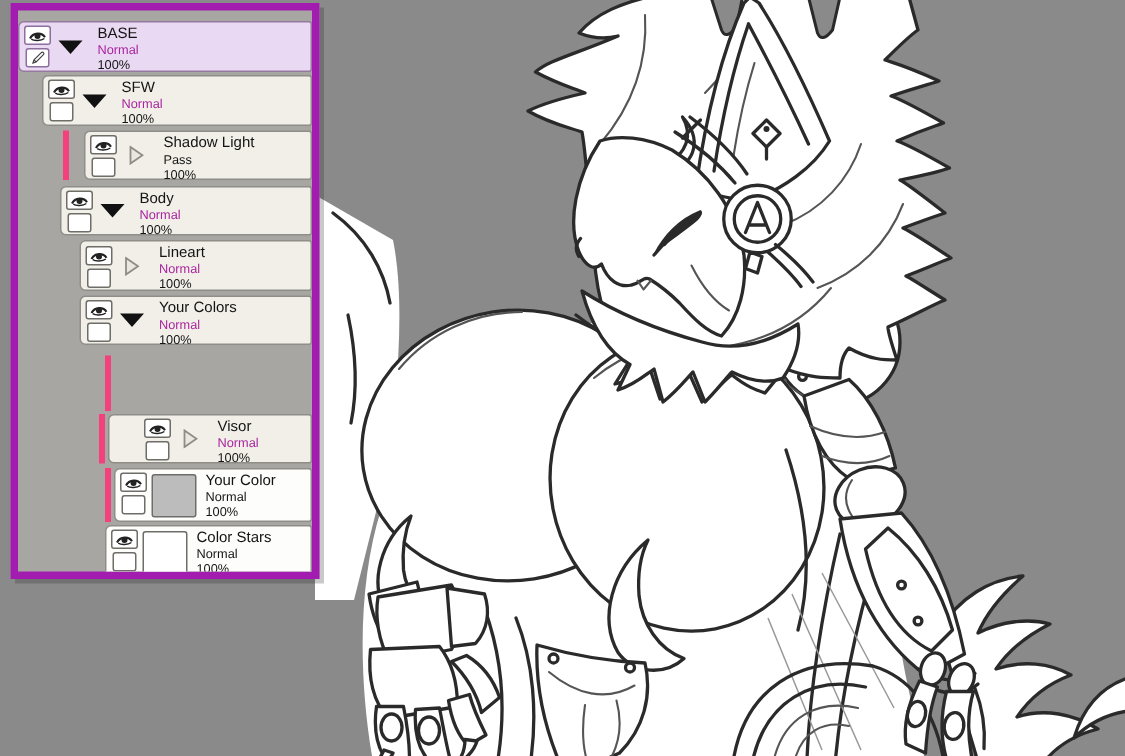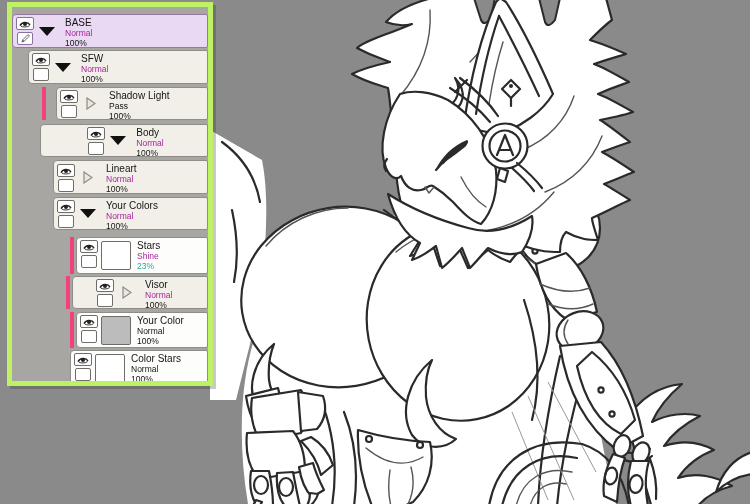--- a/index.html
+++ b/index.html
@@ -1,21 +1,21 @@
 <!DOCTYPE html>
 <html><head>
 <meta charset="utf-8">
 <style>
   html,body{margin:0;padding:0;}
   #screen{position:relative;width:750px;height:504px;overflow:hidden;background:#8a8a8a;
           font-family:"Liberation Sans",sans-serif;}
   #art{position:absolute;left:0;top:0;}
   
   #panel{position:absolute;left:7px;top:2px;width:206px;height:384px;box-sizing:border-box;
-         border:5px solid #bef264;background:#a8a6a3;box-shadow:3px 3px 0 rgba(40,40,40,.25);}
+         border:5px solid #a21caf;background:#a8a6a3;box-shadow:3px 3px 0 rgba(40,40,40,.25);}
   #panel-inner{position:absolute;inset:0;overflow:hidden;}
   .lrow{position:absolute;right:0;box-sizing:border-box;display:flex;align-items:flex-start;
         background:#f1efe8;border:1px solid #8f8d88;border-radius:4px 2px 2px 4px;}
   .lrow.selected{background:#e9d9f2;border-color:#96799f;}
   .col{display:flex;flex-direction:column;width:22px;flex:0 0 22px;}
   .box{box-sizing:border-box;background:#fff;border:1px solid #6f6d68;border-radius:2px;
        display:flex;align-items:center;justify-content:center;}
   .eyebox{width:18px;height:13px;margin:2px 0 0 3px;}
   .sqbox{width:16px;height:13px;margin:2px 0 0 4px;}
   .selected .box{border-color:#8c6f9e;}
@@ -262,21 +262,21 @@
               <polygon points="1,1 9,6.5 1,12" fill="#e9e7df" stroke="#8e8c84" stroke-width="1.2"></polygon>
             </svg>
     </div>
     <div class="txt">
       <div class="nm">Shadow Light</div>
       <div class="md">Pass</div>
       <div class="op">100%</div>
     </div>
   </div>
 
-  <div class="lrow" style="left:28px;top:117px;height:33px;justify-content:center;">
+  <div class="lrow" style="left:28px;top:117px;height:33px;">
     <div class="col">
       <div class="box eyebox">
         <svg width="14" height="10" viewBox="0 0 16 12">
                 <path d="M2,8 C4.5,3 11.5,3 14,7" fill="none" stroke="#222" stroke-width="1.7"></path>
                 <circle cx="8" cy="6" r="2.4" fill="#222"></circle>
                 <path d="M3,8.5 C5,10 11,10 13.5,8" fill="none" stroke="#222" stroke-width="1.1"></path>
               </svg>
       </div>
       <div class="box sqbox"></div>
     </div>
@@ -327,38 +327,20 @@
     <div class="tri">
             <div class="tri-down"></div>
           </div>
     <div class="txt">
       <div class="nm">Your Colors</div>
       <div class="md magenta">Normal</div>
       <div class="op">100%</div>
     </div>
   </div>
 
-  <div class="lrow" style="left:64px;top:230px;height:37px;background:#fdfdfb;">
-    <div class="col">
-      <div class="box eyebox">
-        <svg width="14" height="10" viewBox="0 0 16 12">
-                <path d="M2,8 C4.5,3 11.5,3 14,7" fill="none" stroke="#222" stroke-width="1.7"></path>
-                <circle cx="8" cy="6" r="2.4" fill="#222"></circle>
-                <path d="M3,8.5 C5,10 11,10 13.5,8" fill="none" stroke="#222" stroke-width="1.1"></path>
-              </svg>
-      </div>
-      <div class="box sqbox"></div>
-    </div>
-    <div class="bigthumb"></div>
-    <div class="txt">
-      <div class="nm">Stars</div>
-      <div class="md magenta">Shine</div>
-      <div class="op teal">23%</div>
-    </div>
-  </div>
 
   <div class="lrow" style="left:60px;top:269px;height:33px;padding-left:20px;">
     <div class="col">
       <div class="box eyebox">
         <svg width="14" height="10" viewBox="0 0 16 12">
                 <path d="M2,8 C4.5,3 11.5,3 14,7" fill="none" stroke="#222" stroke-width="1.7"></path>
                 <circle cx="8" cy="6" r="2.4" fill="#222"></circle>
                 <path d="M3,8.5 C5,10 11,10 13.5,8" fill="none" stroke="#222" stroke-width="1.1"></path>
               </svg>
       </div>

